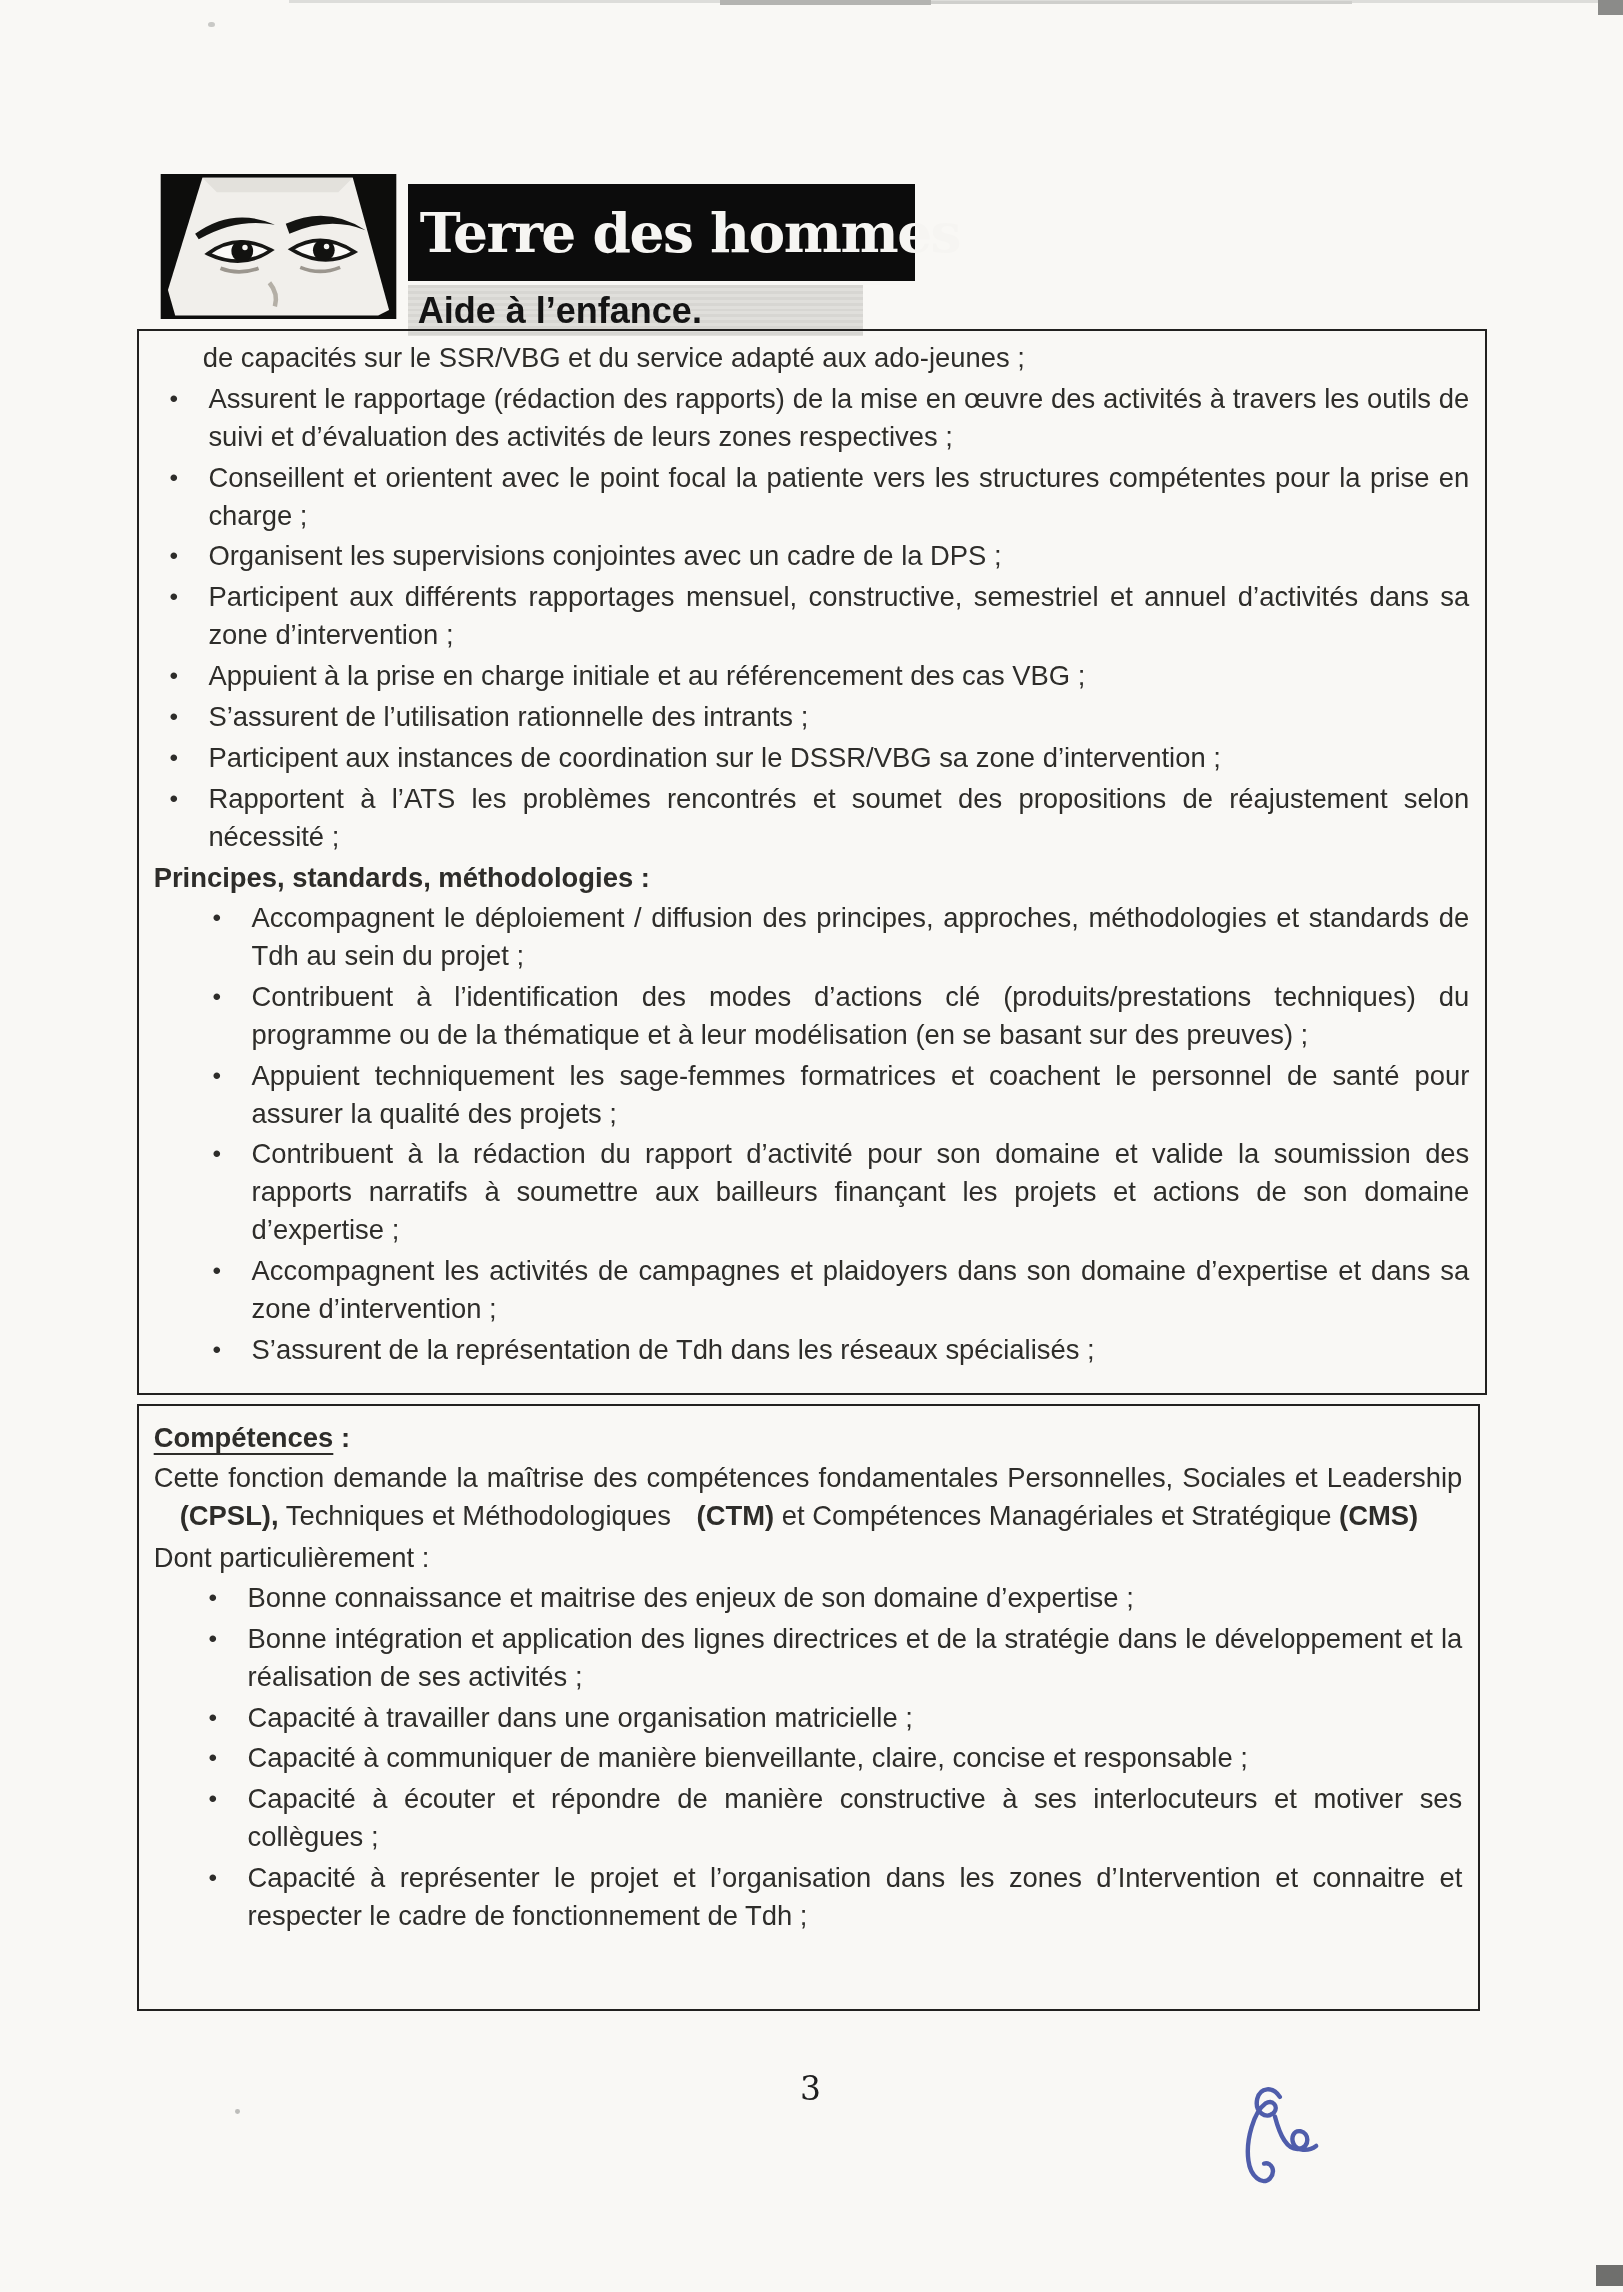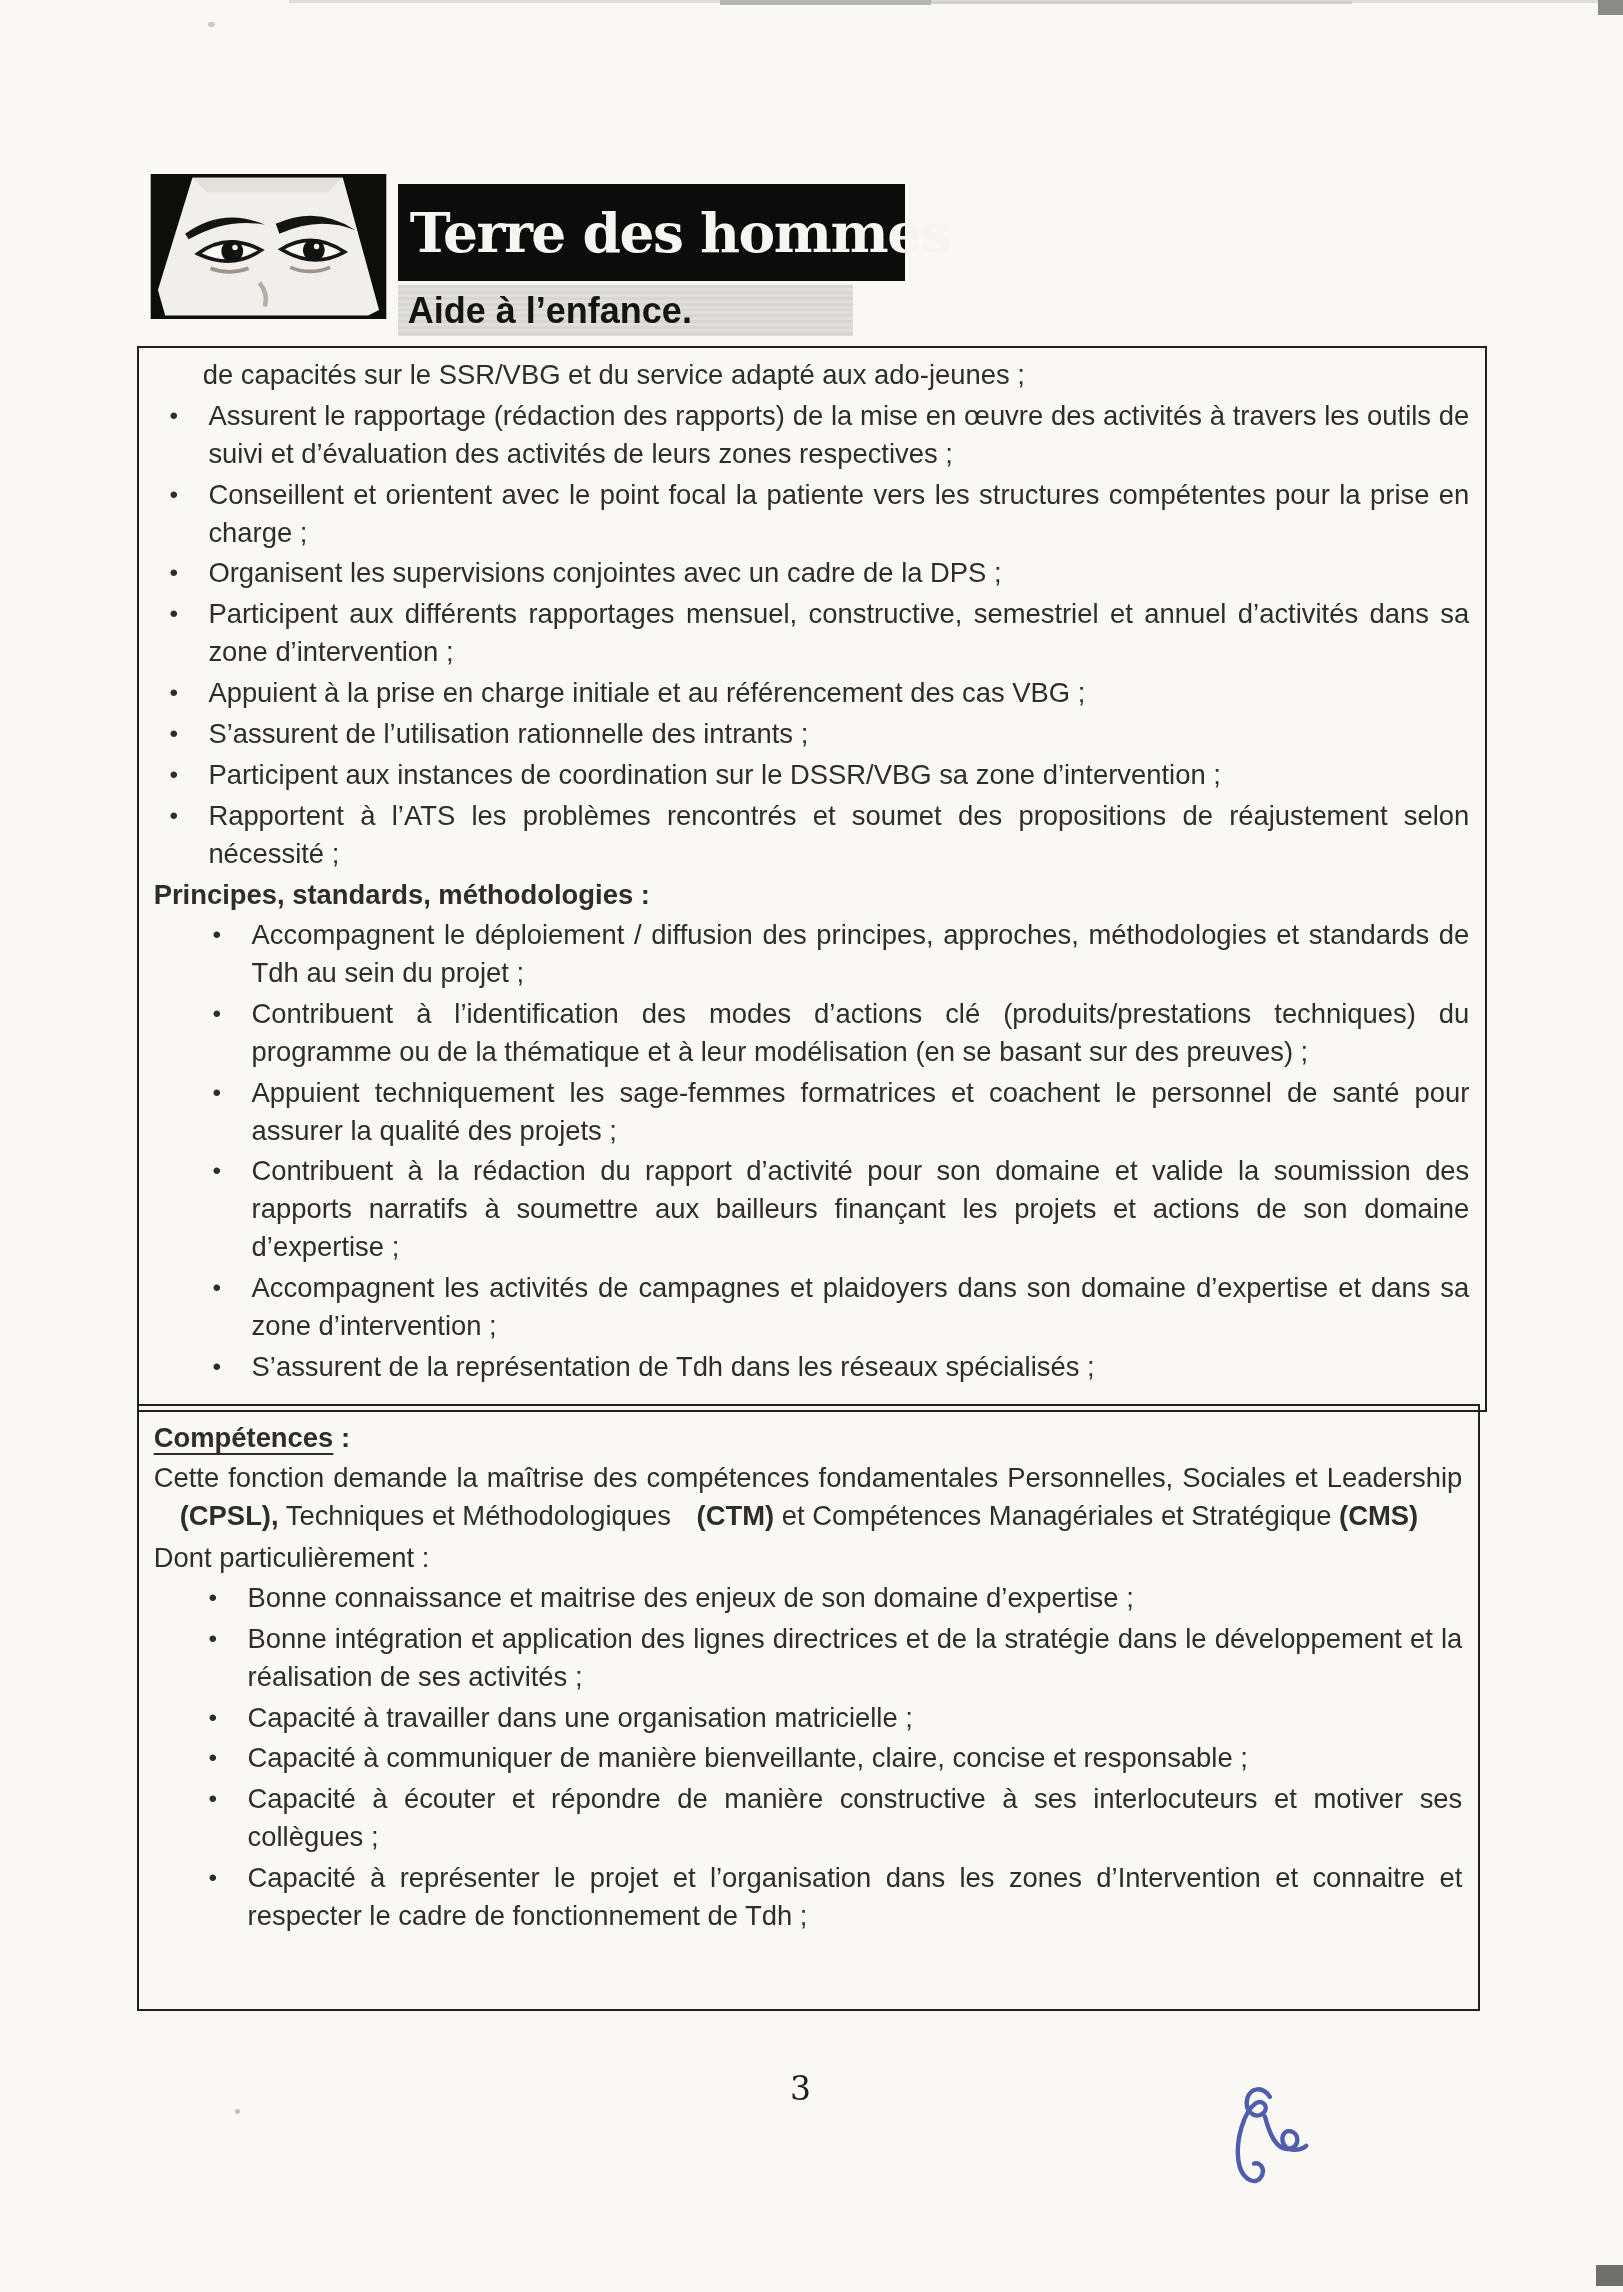--- a/index.html
+++ b/index.html
@@ -4,21 +4,21 @@
 <style>
   html,body{margin:0;padding:0;}
   body{
     width:1623px;height:2293px;position:relative;
     background:#f9f8f5;
     font-family:"Liberation Sans", sans-serif;
     color:#2e2d2a;
     font-size:27.4px;line-height:38px;
     overflow:hidden;
   }
-  .abs{position:absolute;}
+  .abs{position:absolute;margin-left:10px;}
   
   .art{position:absolute;background:#d8d8d5;}
   .art-topline{left:289px;top:0;width:1334px;height:2.9px;background:#dddddA;}
   .art-topline-dark{left:720px;top:0;width:211px;height:4.9px;background:#b4b4b1;}
   .art-topline-mid{left:931px;top:1px;width:421px;height:2.9px;background:#cfcfcc;}
   .art-corner-tr{left:1598px;top:0;width:25.5px;height:14.7px;background:#8b8b89;}
   .art-corner-br{left:1596px;top:2265px;width:27.4px;height:20.6px;background:#6f6f6d;}
   .art-speck-1{left:208px;top:21.6px;width:6.9px;height:5.9px;border-radius:50%;background:#c9c9c6;}
   .art-speck-2{left:235px;top:2109px;width:4.9px;height:4.9px;border-radius:50%;background:#bdbdba;}
 
@@ -37,21 +37,21 @@
     color:#141414;font-weight:700;font-size:36px;display:flex;align-items:center;
     padding-left:9.8px;box-sizing:border-box;white-space:nowrap;
   }
 
   
   .docbox{
     position:absolute;left:137px;width:1350px;
     border:2.9px solid #222120;box-sizing:border-box;
     padding:7.8px 15.7px 0 14.7px;background:transparent;
   }
-  .box-resp{top:346px;height:1066px;}
+  .box-resp{top:329px;height:1066px;}
   .box-comp{top:1404px;width:1343px;height:607px;padding-top:11.8px;}
 
   .intro-line{padding-left:49px;margin-bottom:2.9px;}
   .li{display:flex;align-items:flex-start;margin:0 0 2.9px 0;}
   .li .marker{flex:0 0 39px;padding-left:5.9px;font-size:24.5px;}
   .li .li-text{flex:1;text-align:justify;}
   .lvl1{margin-left:9.8px;}
   .lvl2{margin-left:53px;}
   .lvlc{margin-left:49px;}
   .sec-heading{font-weight:700;margin:1px 0 2px 0;}

